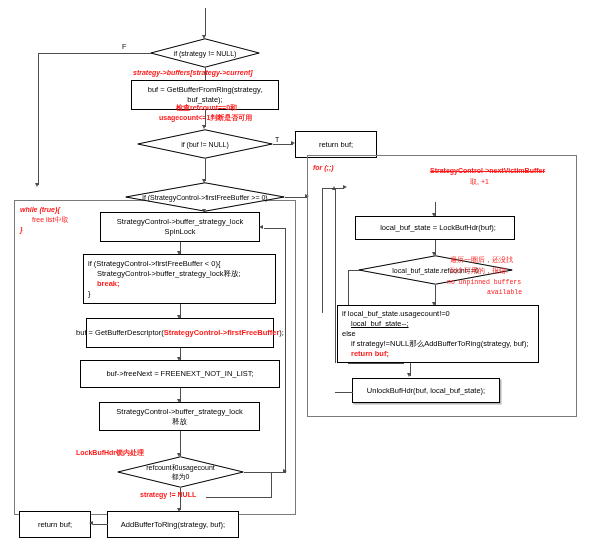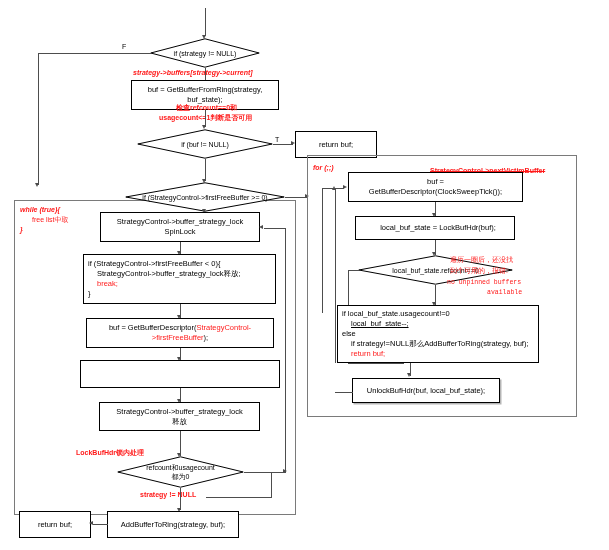--- a/index.html
+++ b/index.html
@@ -102,21 +102,21 @@
   .anno.italic{font-style:italic;font-weight:bold;}
   .anno.bold{font-weight:bold;}
   .anno.mono{font-family:"Liberation Mono", monospace;font-size:6.5px;}
   .anno.strike{text-decoration:line-through;font-weight:bold;}
   .elabel{
     position:absolute;
     color:#000000;
     font-size:7px;
     line-height:8px;
   }
-  .red{color:#ff1a1a;}
+  .red{color:#ff1a1a;font-weight:bold;}
   .codeline{display:block;white-space:pre;}
 </style>
 </head>
 <body>
 
 <div id="canvas">
 
   <div class="ln v" style="left:205px;top:8px;height:28px;"></div>
   <div class="arrow down" style="left:202.4px;top:35px;"></div>
 
@@ -192,29 +192,30 @@
   <div class="node box left" style="left:83px;top:254px;width:193px;height:50px;flex-direction:column;align-items:flex-start;justify-content:center;padding:3px 4px;">
     <span class="codeline">if (StrategyControl-&gt;firstFreeBuffer &lt; 0){</span>
     <span class="codeline" style="padding-left:9px;">StrategyControl-&gt;buffer_strategy_lock释放;</span>
     <span class="codeline red" style="padding-left:9px;">break;</span>
     <span class="codeline">}</span>
   </div>
 
   <div class="ln v" style="left:180px;top:304px;height:14px;"></div>
   <div class="arrow down" style="left:177.4px;top:315px;"></div>
 
-  <div class="node box" style="left:86px;top:318px;width:188px;height:30px;flex-direction:column;justify-content:center;">
+  <div class="node box" style="left:86px;top:318px;width:188px;height:30px;flex-direction:row;justify-content:center;">
     <span class="codeline"><span>buf = GetBufferDescriptor(</span><span class="red">StrategyControl-</span></span>
     <span class="codeline"><span class="red">&gt;firstFreeBuffer</span><span>);</span></span>
   </div>
 
   <div class="ln v" style="left:180px;top:348px;height:12px;"></div>
   <div class="arrow down" style="left:177.4px;top:357px;"></div>
 
   <div class="node box" style="left:80px;top:360px;width:200px;height:28px;flex-direction:column;justify-content:center;">
+    <span class="codeline">buf-&gt;freeNext = FREENEXT_NOT_IN_LIST;</span>
   </div>
 
   <div class="ln v" style="left:180px;top:388px;height:14px;"></div>
   <div class="arrow down" style="left:177.4px;top:399px;"></div>
 
   <div class="node box" style="left:99px;top:402px;width:161px;height:29px;flex-direction:column;justify-content:center;">
     <span class="codeline">StrategyControl-&gt;buffer_strategy_lock</span>
     <span class="codeline">释放</span>
   </div>
 
@@ -251,24 +252,20 @@
   <div class="node box" style="left:19px;top:511px;width:72px;height:27px;">return buf;</div>
   <div class="ln h" style="left:93px;top:524px;width:15px;"></div>
   <div class="arrow left" style="left:89px;top:521.4px;"></div>
 
   <div class="frame" style="left:307px;top:155px;width:270px;height:262px;"></div>
   <div class="anno italic" style="left:313px;top:163px;">for (;;)</div>
 
   <div class="anno strike" style="left:430px;top:166px;">StrategyControl-&gt;nextVictimBuffer</div>
   <div class="anno" style="left:470px;top:177px;">取, +1</div>
 
-  <div class="node box" style="left:348px;top:172px;width:175px;height:30px;flex-direction:column;justify-content:center;">
-    <span class="codeline">buf =</span>
-    <span class="codeline">GetBufferDescriptor(ClockSweepTick());</span>
-  </div>
 
   <div class="arrow right" style="left:343px;top:185.4px;"></div>
   <div class="ln h" style="left:322px;top:188px;width:22px;"></div>
   <div class="ln v" style="left:335px;top:188px;height:175px;"></div>
   <div class="arrow up" style="left:332.4px;top:186px;"></div>
   <div class="ln v" style="left:322px;top:188px;height:125px;"></div>
 
   <div class="ln v" style="left:435px;top:202px;height:14px;"></div>
   <div class="arrow down" style="left:432.4px;top:213px;"></div>
 

